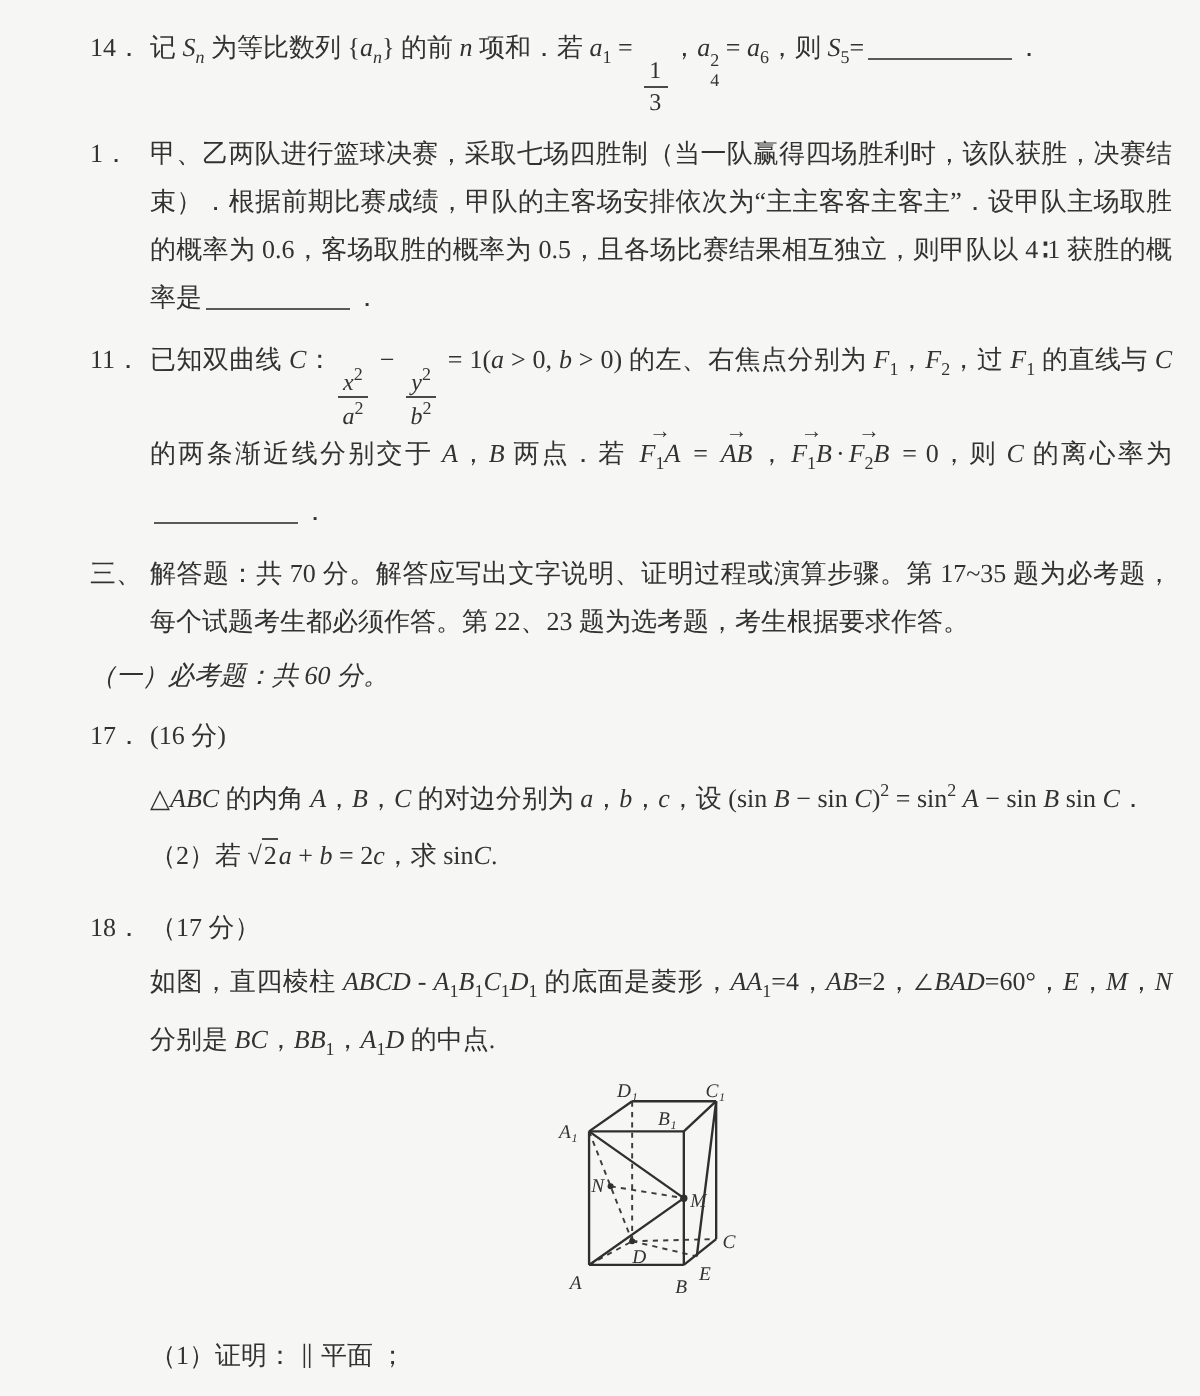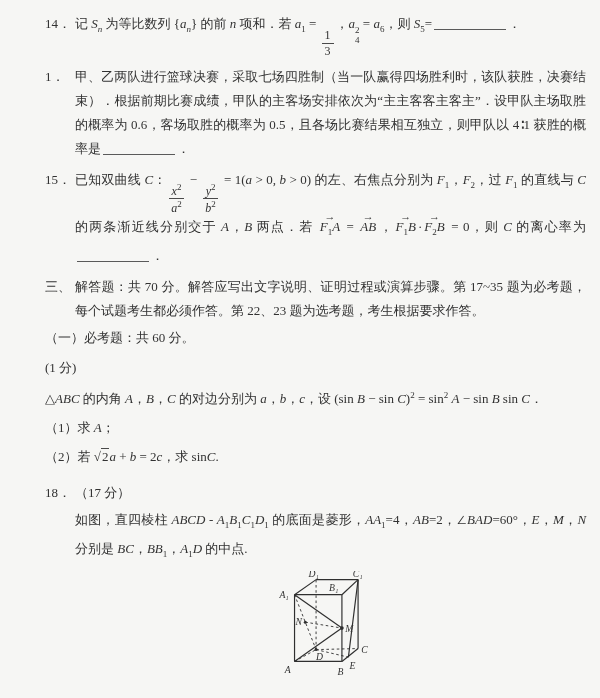--- a/index.html
+++ b/index.html
@@ -14,21 +14,21 @@
     font-size:13px;
     line-height:24px;
     padding:12px 14px 0 45px;
     overflow:hidden;
   }
   .q { display:flex; margin:0 0 7px 0; }
   .qn { flex:0 0 30px; white-space:nowrap; }
   .qt { flex:1; text-align:justify; }
   .qhead { margin:0; }
   p.qline { margin:3px 0 5px 0;font-family:Liberation Serif, serif; }
-  .subsec { margin:0 0 6px 0; }
+  .subsec { margin:0 0 6px 0;font-style:italic; }
   i { font-style:italic; }
   sub, sup { font-size:9px; }
   
   .frac { display:inline-flex; flex-direction:column; vertical-align:-0.9em;
           text-align:center; line-height:1.08; font-size:12px; margin:0 2px; }
   .frac .fn { display:block; border-bottom:1px solid #4a4a4a; padding:0 3px 1px 3px; }
   .frac .fd { display:block; padding-top:1px; }
   
   .supsub { display:inline-flex; flex-direction:column; font-size:9px;
             line-height:1.15; vertical-align:-0.55em; }
@@ -60,41 +60,41 @@
           <span>4</span>
         </span> = <i>a</i><sub>6</sub>，则 <i>S</i><sub>5</sub>=<span class="blank"></span>．</div>
   </div>
 
   <div class="q">
     <span class="qn">1．</span>
     <div class="qt">甲、乙两队进行篮球决赛，采取七场四胜制（当一队赢得四场胜利时，该队获胜，决赛结束）．根据前期比赛成绩，甲队的主客场安排依次为“主主客客主客主”．设甲队主场取胜的概率为 0.6，客场取胜的概率为 0.5，且各场比赛结果相互独立，则甲队以 4∶1 获胜的概率是<span class="blank"></span>．</div>
   </div>
 
   <div class="q">
-    <span class="qn">15．</span>
+    <span class="qn">11．</span>
     <div class="qt">已知双曲线 <i>C</i>：<span class="frac">
           <span class="fn"><i>x</i><sup>2</sup></span>
           <span class="fd"><i>a</i><sup>2</sup></span>
         </span> − <span class="frac">
           <span class="fn"><i>y</i><sup>2</sup></span>
           <span class="fd"><i>b</i><sup>2</sup></span>
         </span> = 1(<i>a</i> &gt; 0, <i>b</i> &gt; 0) 的左、右焦点分别为 <i>F</i><sub>1</sub>，<i>F</i><sub>2</sub>，过 <i>F</i><sub>1</sub> 的直线与 <i>C</i> 的两条渐近线分别交于 <i>A</i>，<i>B</i> 两点．若 <span class="vec"><span class="va">→</span><i>F</i><sub>1</sub><i>A</i></span> = <span class="vec"><span class="va">→</span><i>AB</i></span>，<span class="vec"><span class="va">→</span><i>F</i><sub>1</sub><i>B</i></span>·<span class="vec"><span class="va">→</span><i>F</i><sub>2</sub><i>B</i></span> = 0，则 <i>C</i> 的离心率为<span class="blank"></span>．</div>
   </div>
 
   <div class="q" style="margin-bottom:3px;">
     <span class="qn">三、</span>
     <div class="qt">解答题：共 70 分。解答应写出文字说明、证明过程或演算步骤。第 17~35 题为必考题，每个试题考生都必须作答。第 22、23 题为选考题，考生根据要求作答。</div>
   </div>
   <div class="subsec">（一）必考题：共 60 分。</div>
 
   <div class="q">
+    <span class="qn">17．</span>
     <div class="qt">
-      <div class="qhead">(1 分)</div>
+      <div class="qhead">(16 分)</div>
       <p class="qline">△<i>ABC</i> 的内角 <i>A</i>，<i>B</i>，<i>C</i> 的对边分别为 <i>a</i>，<i>b</i>，<i>c</i>，设 (sin <i>B</i> − sin <i>C</i>)<sup>2</sup> = sin<sup>2</sup> <i>A</i> − sin <i>B</i> sin <i>C</i>．</p>
-      <p class="qline">（1）求 <i>A</i>；</p>
       <p class="qline">（2）若 <span class="sqrt">√<span class="rad">2</span></span><i>a</i> + <i>b</i> = 2<i>c</i>，求 sin<i>C</i>.</p>
     </div>
   </div>
 
   <div class="q" style="margin-bottom:4px;">
     <span class="qn">18．</span>
     <div class="qt">
       <div class="qhead">（17 分）</div>
       <p class="qline">如图，直四棱柱 <i>ABCD</i> - <i>A</i><sub>1</sub><i>B</i><sub>1</sub><i>C</i><sub>1</sub><i>D</i><sub>1</sub> 的底面是菱形，<i>AA</i><sub>1</sub>=4，<i>AB</i>=2，∠<i>BAD</i>=60°，<i>E</i>，<i>M</i>，<i>N</i> 分别是 <i>BC</i>，<i>BB</i><sub>1</sub>，<i>A</i><sub>1</sub><i>D</i> 的中点.</p>
 

